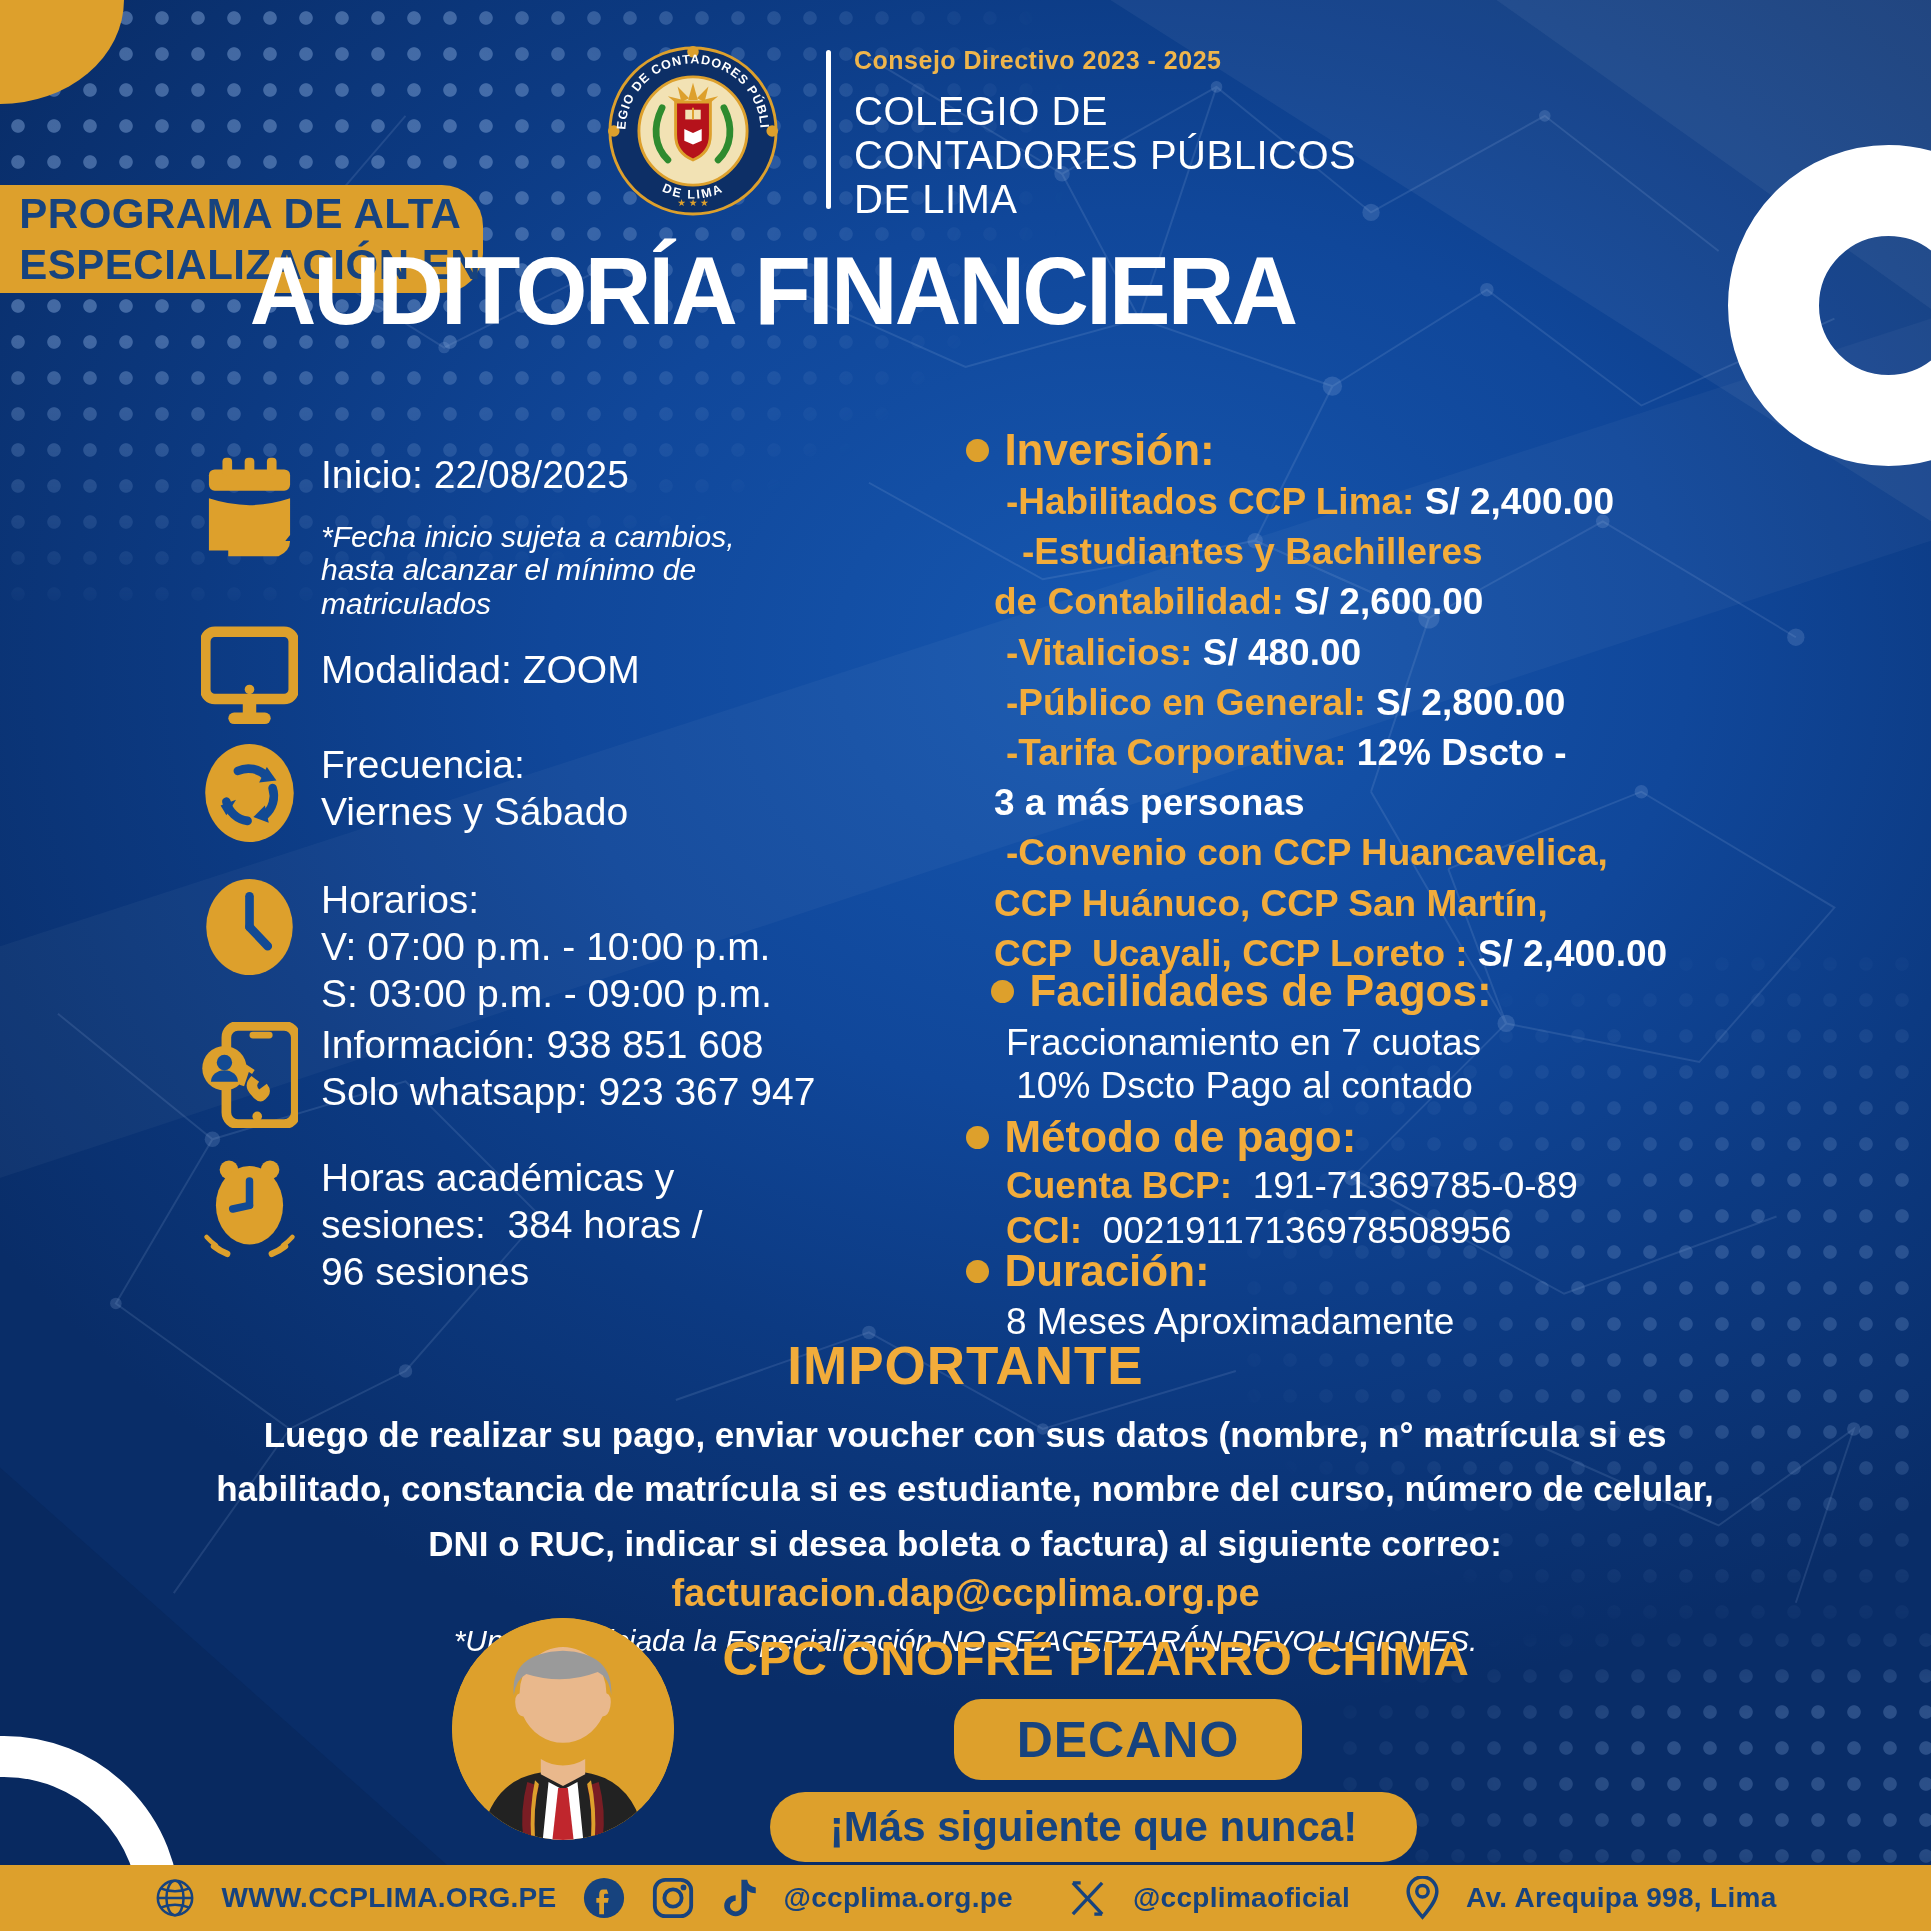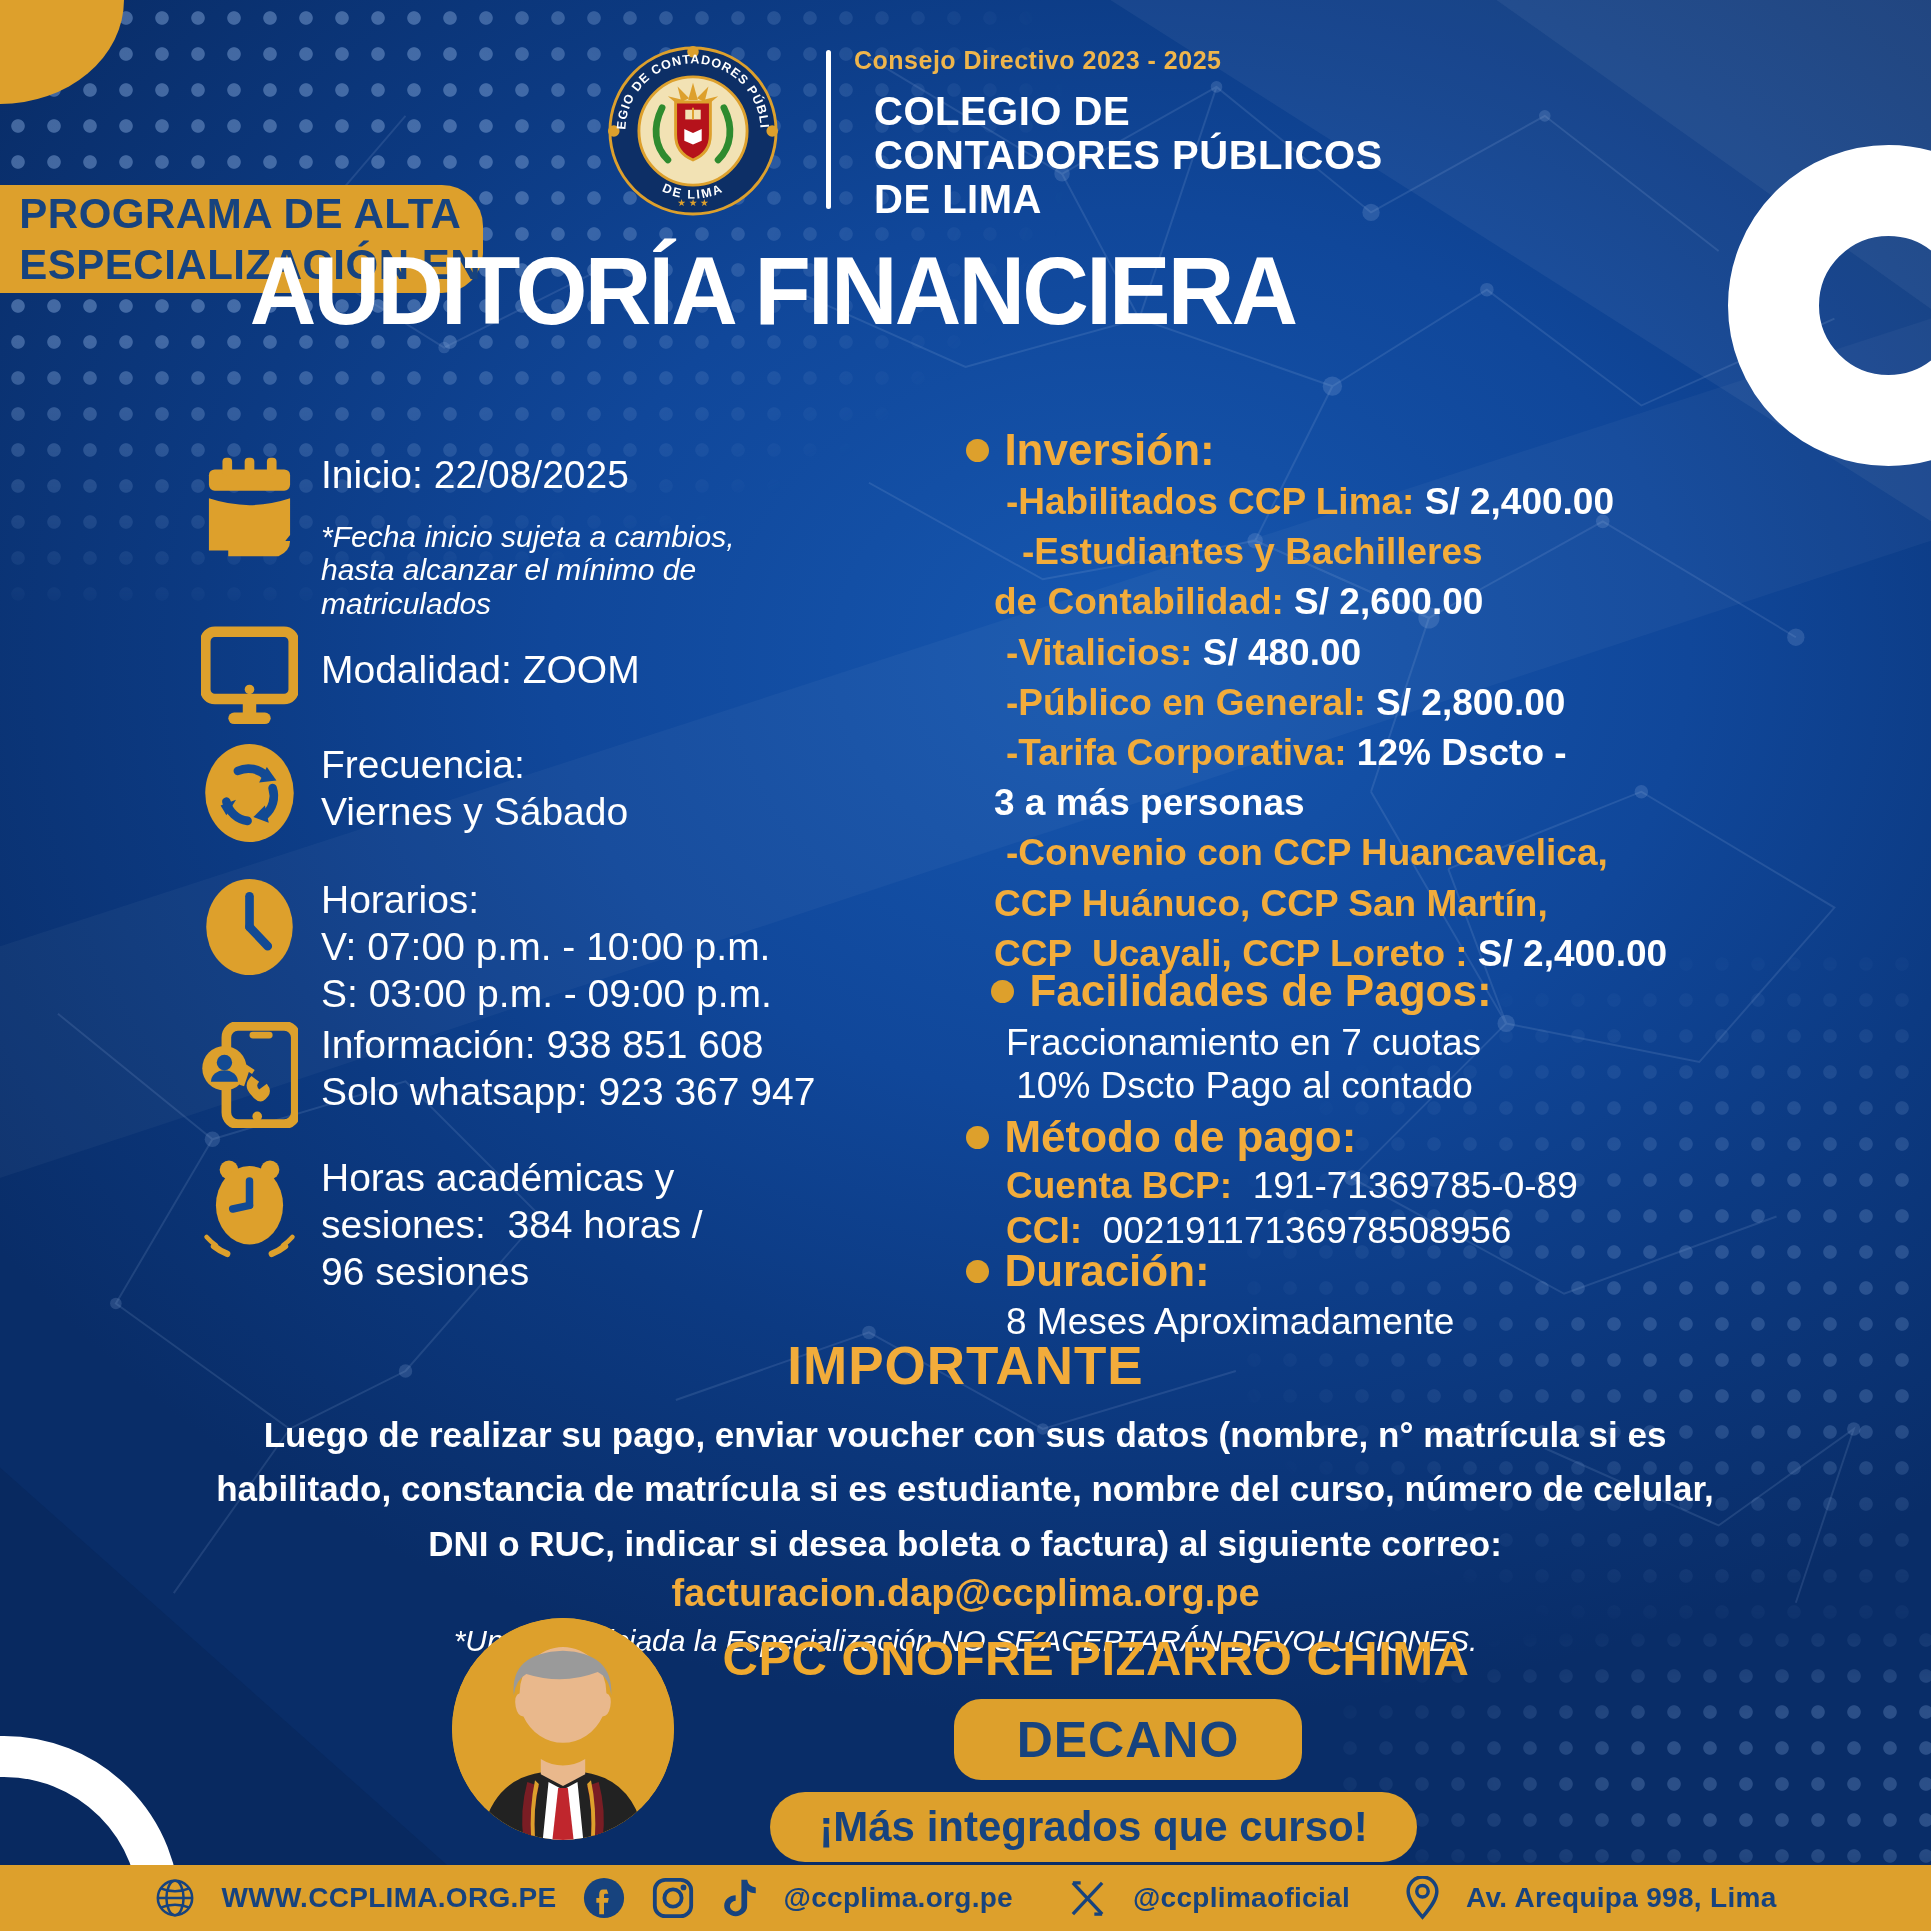--- a/index.html
+++ b/index.html
@@ -22,21 +22,21 @@
     -webkit-mask-image:radial-gradient(ellipse at 90% 60%, #000 30%, transparent 80%);
             mask-image:radial-gradient(ellipse at 90% 60%, #000 30%, transparent 80%);}
   .net{position:absolute;left:0;top:0;pointer-events:none;}
   .corner-gold{position:absolute;left:0;top:0;width:124px;height:104px;background:#DDA02C;border-radius:0 0 100% 0;}
   .arc-bl{position:absolute;left:-172px;top:1736px;width:270px;height:270px;border:41px solid #fff;border-radius:50%;}
   .ring-r{position:absolute;left:1728px;top:145px;width:139px;height:139px;border:91px solid #fff;border-radius:50%;}
   
   .seal{position:absolute;left:608px;top:46px;}
   .hdr-sep{position:absolute;left:826px;top:50px;width:4.8px;height:159px;background:#fff;border-radius:2.9px;}
   .hdr-council{position:absolute;left:854px;top:46px;font-size:25px;font-weight:800;color:#EFB54B;letter-spacing:0.5px;}
-  .hdr-org{position:absolute;left:854px;top:89px;font-size:40px;font-weight:700;color:#fff;line-height:1.1;letter-spacing:0.5px;margin-left:20px;}
+  .hdr-org{position:absolute;left:854px;top:89px;font-size:40px;font-weight:400;color:#fff;line-height:1.1;letter-spacing:0.5px;}
   
   .kicker{position:absolute;left:0;top:185px;width:483px;height:108px;background:#DDA02C;border-radius:0 41px 41px 0;
           display:flex;flex-direction:column;justify-content:center;padding-left:19.3px;box-sizing:border-box;}
   .kicker div{font-size:42px;font-weight:800;color:#17437E;line-height:1.22;letter-spacing:0.5px;}
   .title{position:absolute;left:0;top:235px;width:1545px;text-align:center;font-size:97px;font-weight:900;
          letter-spacing:-2.9px;color:#fff;transform:scaleX(.95);transform-origin:50% 50%;white-space:nowrap;}
   
   .l-item{position:absolute;left:201px;display:flex;gap:23px;align-items:flex-start;}
   .l-icon{width:97px;flex:none;display:flex;justify-content:center;}
   .l-text{font-size:39px;line-height:1.2;}
@@ -340,21 +340,21 @@
       <path d="M100,170 l15,8 15,-8 6,60 h-42 z" fill="#fff"></path>
       <path d="M110,176 h10 l6,54 h-22 z" fill="#c0262d"></path>
       <path d="M78,170 q-8,30 -4,60 h12 q-2,-34 4,-56 z" fill="#7a1d24"></path>
       <path d="M152,170 q8,30 4,60 h-12 q2,-34 -4,-56 z" fill="#7a1d24"></path>
       <path d="M86,168 q-6,28 -4,62 h4 q-2,-34 4,-58 z" fill="#DDA02C"></path>
       <path d="M144,168 q6,28 4,62 h-4 q2,-34 -4,-58 z" fill="#DDA02C"></path>
     </svg>
   </div>
   <div class="dean-name">CPC ONOFRÉ PIZARRO CHIMA</div>
   <div class="dean-badge">DECANO</div>
-  <div class="dean-pill">¡Más integrados que curso!</div>
+  <div class="dean-pill">¡Más siguiente que nunca!</div>
 
   <div class="footer">
     <span class="fico">
       <svg width="42" height="42" viewBox="0 0 44 44" fill="none" stroke="#17437E" stroke-width="2.6">
         <circle cx="22" cy="22" r="18"></circle>
         <ellipse cx="22" cy="22" rx="9" ry="18"></ellipse>
         <line x1="4" y1="22" x2="40" y2="22"></line>
         <path d="M7,12 a26,16 0 0,0 30,0"></path>
         <path d="M7,32 a26,16 0 0,1 30,0"></path>
       </svg>

